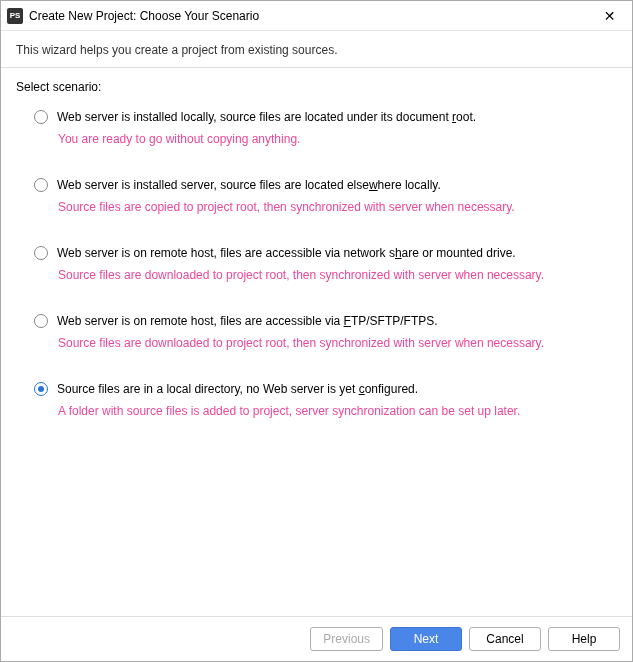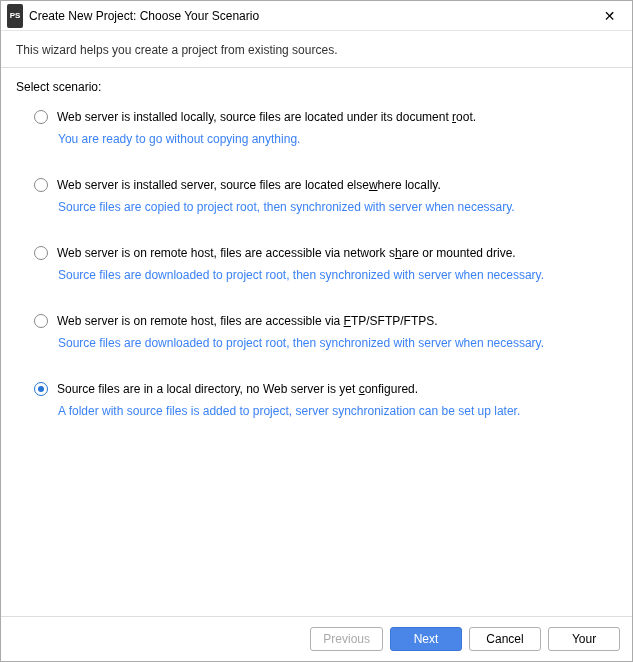--- a/index.html
+++ b/index.html
@@ -21,21 +21,21 @@
   .titlebar {
     height: 30px;
     background: #fff;
     border-bottom: 1px solid #e5e5e5;
     display: flex;
     align-items: center;
     padding: 0 0 0 6px;
   }
   .titlebar .app-icon {
     width: 16px;
-    height: 24px;
+    height: 16px;
     background: #333;
     color: #fff;
     font-size: 8px;
     font-weight: bold;
     display: flex;
     align-items: center;
     justify-content: center;
     margin-right: 6px;
     border-radius: 2px;
   }
@@ -101,21 +101,21 @@
     height: 6px;
     background: #2675d6;
     border-radius: 50%;
   }
   .opt-label {
     font-size: 12px;
     color: #000;
   }
   .opt-desc {
     font-size: 12px;
-    color: #3b82f6;
+    color: #ec4899;
     margin: 8px 0 10px 24px;
   }
   .mn { text-decoration: underline; }
   .footer {
     border-top: 1px solid #ddd;
     padding: 10px 12px;
     display: flex;
     justify-content: flex-end;
     gap: 7px;
   }
@@ -197,16 +197,16 @@
       </div>
       <div class="opt-desc">A folder with source files is added to project, server synchronization can be set up later.</div>
     </div>
 
   </div>
 
   <div class="footer">
     <button class="btn" disabled="">Previous</button>
     <button class="btn primary">Next</button>
     <button class="btn">Cancel</button>
-    <button class="btn">Your</button>
+    <button class="btn">Help</button>
   </div>
 
 </div>
 
 </body></html>

